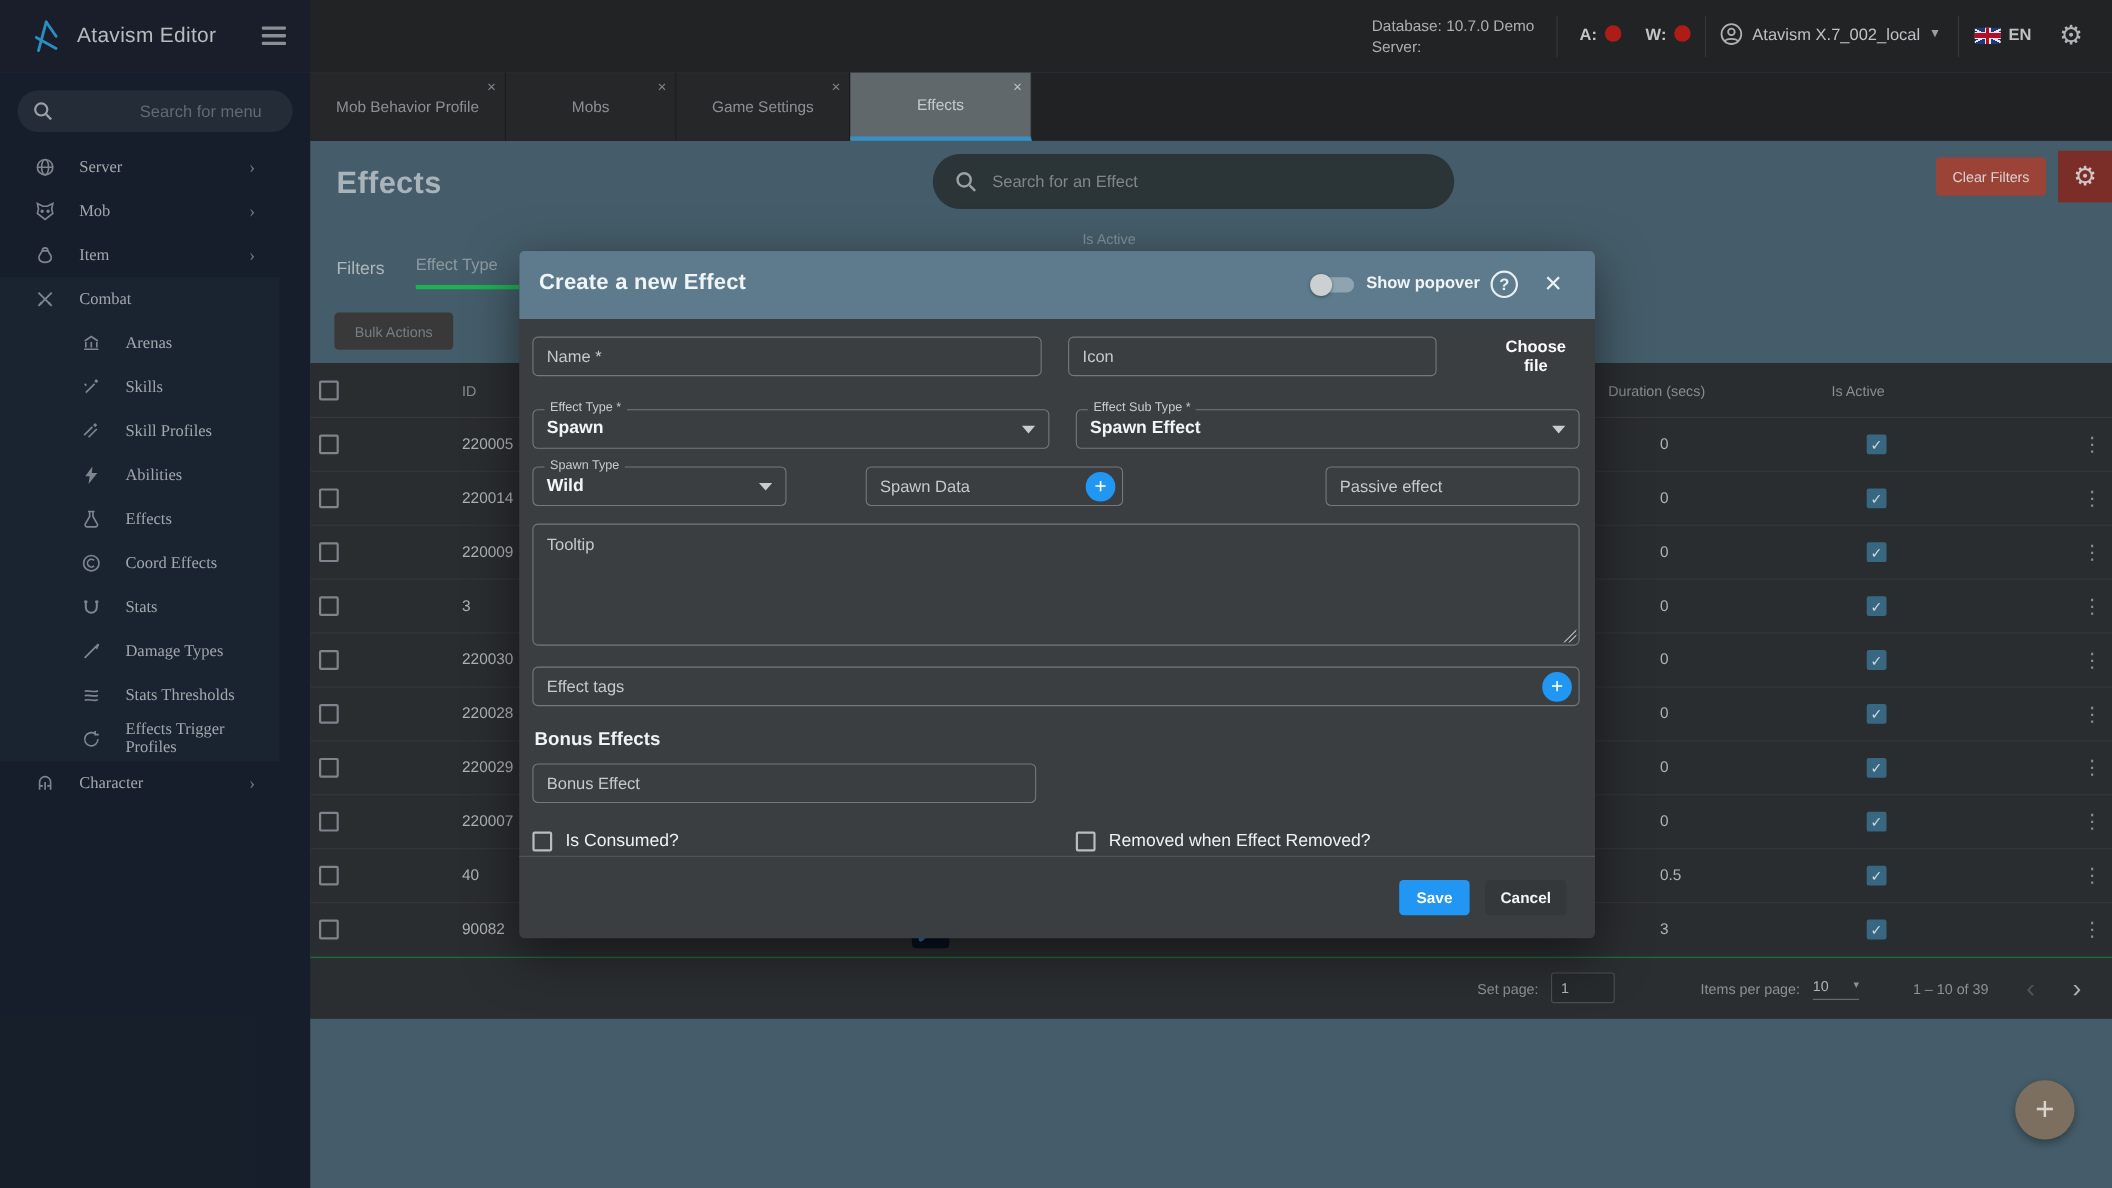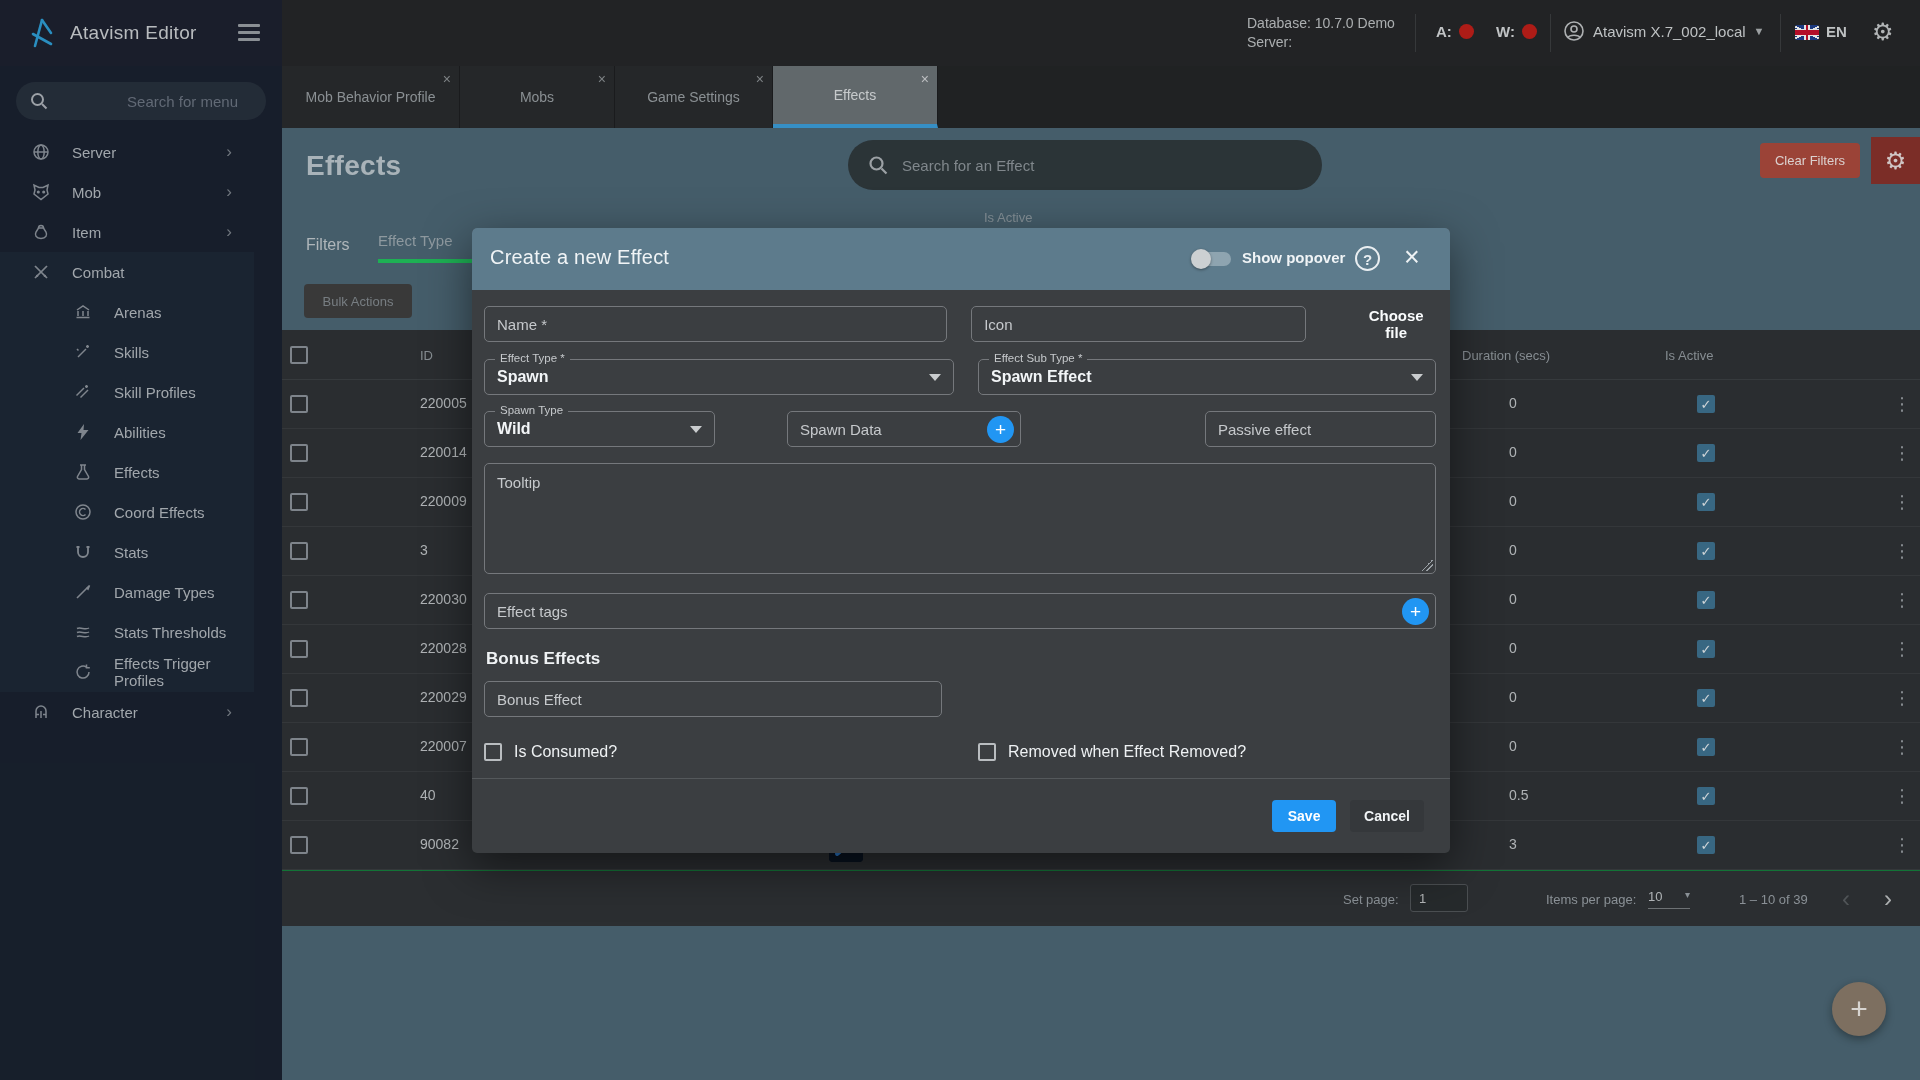--- a/index.html
+++ b/index.html
@@ -30,21 +30,21 @@
       linear-gradient(-26deg, transparent 46%, #fff 46%, #fff 54%, transparent 54%),
       #20408e; }
   .lang { position:absolute; left:1826px; top:23px; font-size:15px; font-weight:bold; color:#d5d8da; }
   .top-gear { position:absolute; left:1872px; top:18px; font-size:24px; color:#c6c9cb; cursor:pointer; }
 
   
   .sidebar { position:absolute; left:0; top:66px; width:282px; height:1014px; background:#1a2230; z-index:2; }
   .side-search { position:absolute; left:16px; top:16px; width:250px; height:38px; background:#28313e; border-radius:19px; display:flex; align-items:center; padding:0 14px; gap:10px; }
   .side-search input { background:transparent; border:none; outline:none; color:#cdd1d4; font-size:15px; width:180px; font-family:inherit;text-align:right; }
   .side-search input::placeholder { color:#6d7683; }
-  .menu { position:absolute; left:0; top:66px; width:254px; }
+  .menu { position:absolute; left:0; top:66px; width:254px;font-family:Liberation Serif, serif; }
   .mitem { height:40px; display:flex; align-items:center; color:#b4bac0; font-size:15px; cursor:pointer; position:relative; }
   .mitem .micon { width:18px; height:18px; margin-left:32px; margin-right:22px; color:#8e959e; flex:none; }
   .mitem.sub .micon { margin-left:74px; }
   .mitem .chev { position:absolute; right:22px; color:#7d848d; font-size:17px; }
   .combat-zone { background:#1e2937; }
 
   
   .tabbar { position:absolute; left:282px; top:66px; width:1638px; height:62px; background:#242628; z-index:2; display:flex; }
   .tab { position:relative; height:62px; display:flex; align-items:center; justify-content:center; background:#2a2c2e; border-right:1px solid #1d1f21; color:#9aa0a4; font-size:14px; cursor:pointer; }
   .tab .tclose { position:absolute; top:6px; right:8px; font-size:14px; color:#8d9295; line-height:1; }
@@ -88,21 +88,21 @@
   .pg-prev { position:absolute; left:1560px; top:14px; font-size:24px; color:#5a5e61; }
   .pg-next { position:absolute; left:1602px; top:14px; font-size:24px; color:#c0c3c5; cursor:pointer; }
 
   
   .fab { position:absolute; left:1832px; top:982px; width:54px; height:54px; border-radius:50%; background:#8c7c6b; border:none; color:#f0ece8; font-size:30px; line-height:50px; cursor:pointer; box-shadow:0 3px 8px rgba(0,0,0,.35); z-index:4; }
 
   
   .backdrop { position:absolute; inset:0; background:rgba(0,0,0,.10); z-index:5; }
   .modal { position:absolute; left:472px; top:228px; width:978px; height:625px; background:#3b3e41; border-radius:5px; box-shadow:0 14px 46px rgba(0,0,0,.5); z-index:6; overflow:hidden; }
   .modal-header { position:relative; height:62px; background:#5d7b8c; }
-  .modal-title { position:absolute; left:18px; top:18px; font-size:20px; color:#f0f4f6; font-weight:normal; letter-spacing:.2px; }
+  .modal-title { position:absolute; left:18px; top:18px; font-size:20px; color:#f0f4f6; font-weight:bold; letter-spacing:.2px; }
   .toggle { position:absolute; left:721px; top:24px; width:38px; height:14px; background:#8ea4b0; border-radius:7px; cursor:pointer; }
   .toggle .knob { position:absolute; left:-2px; top:-3px; width:20px; height:20px; border-radius:50%; background:#ccd0d2; box-shadow:0 1px 3px rgba(0,0,0,.4); }
   .toggle-label { position:absolute; left:770px; top:21px; font-size:15px; font-weight:bold; color:#f0f4f6; }
   .help-btn { position:absolute; left:883px; top:18px; width:25px; height:25px; border:2px solid #e9eef1; border-radius:50%; color:#e9eef1; font-size:15px; font-weight:bold; text-align:center; line-height:23px; cursor:pointer; }
   .modal-close { position:absolute; left:932px; top:14px; font-size:27px; color:#eef2f4; cursor:pointer; }
 
   .modal-body { position:absolute; left:0; top:62px; width:978px; padding:16px 14px 0 12px; }
   .mrow { display:flex; align-items:center; }
   .fld { position:relative; height:36px; border:1px solid #75787c; border-radius:5px; display:flex; align-items:center; padding:0 12px; color:#c6c9cc; font-size:15px; background:transparent; }
   .fld.select { border-radius:5px; }
@@ -494,21 +494,21 @@
       <div class="mrow" style="gap:24px">
         <div class="fld" style="width:470px">
             <span>Name *</span>
           </div>
         <div class="fld" style="width:340px">
             <span>Icon</span>
           </div>
         <button class="choose-file">Choose file</button>
       </div>
 
-      <div class="mrow" style="gap:24px; margin-top:17px">
+      <div class="mrow" style="gap:24px; margin-top:30px">
         <div class="fld select" style="width:470px">
           <span class="flabel">Effect Type *</span>
           <span class="fvalue">Spawn</span>
           <span class="darr"></span>
         </div>
         <div class="fld select" style="width:458px">
           <span class="flabel">Effect Sub Type *</span>
           <span class="fvalue">Spawn Effect</span>
           <span class="darr"></span>
         </div>

